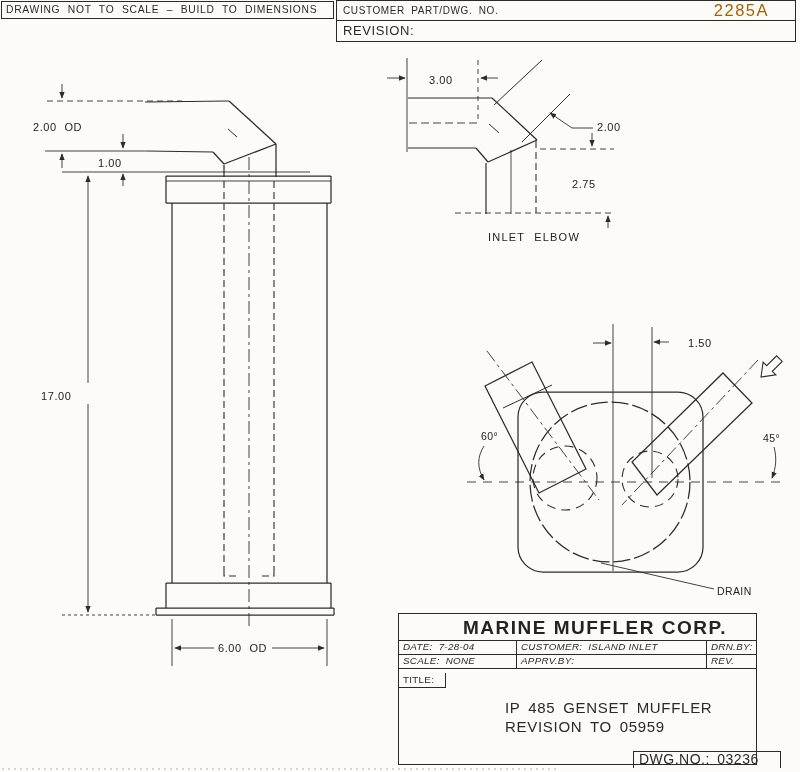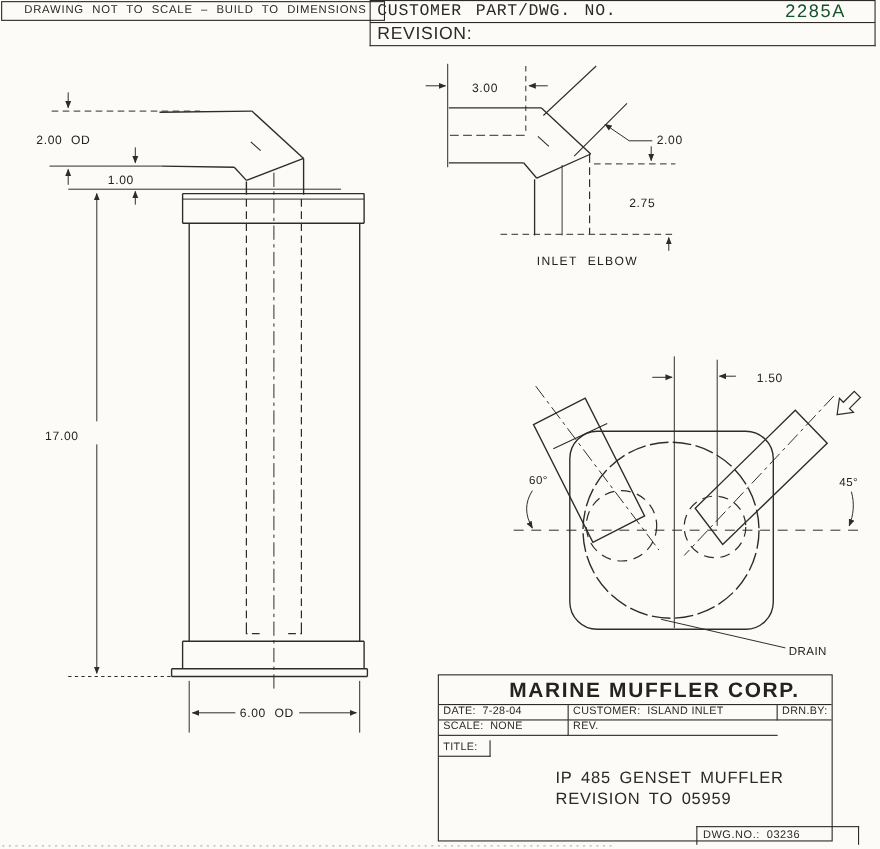--- a/index.html
+++ b/index.html
@@ -4,47 +4,47 @@
 <style>
   :root{ --ink:#2b2a27; --paper:#fcfbf7; }
   html,body{ margin:0; padding:0; background:#e8e6e1; }
   .sheet{
     position:relative; width:800px; height:772px; background:var(--paper);
     font-family:"Liberation Sans", sans-serif; color:var(--ink); overflow:hidden;
   }
   
   .note-box{
     position:absolute; left:1px; top:1px; width:327px; height:16px;
-    border:1.7px solid var(--ink); line-height:15px; padding-left:20px;
+    border:1.7px solid var(--ink); line-height:15px; padding-left:4px;
     font-size:10.3px; letter-spacing:0.7px; word-spacing:4px; white-space:nowrap;
   }
   .cp-box{
     position:absolute; left:336px; top:0; width:460px; height:21px;
     border:1.7px solid var(--ink); display:flex; align-items:center; box-sizing:border-box;
   }
-  .cp-label{ font-size:15px; letter-spacing:0.6px; word-spacing:3px; padding-left:6px; white-space:nowrap;font-family:Liberation Mono, monospace; }
-  .cp-value{ margin-left:auto; padding-right:26px; font-size:16.5px; color:#14532d; letter-spacing:1.5px; }
+  .cp-label{ font-size:10px; letter-spacing:0.6px; word-spacing:3px; padding-left:6px; white-space:nowrap; }
+  .cp-value{ margin-left:auto; padding-right:26px; font-size:16.5px; color:#a16207; letter-spacing:1.5px; }
   .rev-box{
     position:absolute; left:336px; top:21px; width:460px; height:21px;
     border:1.7px solid var(--ink); border-top:none; box-sizing:border-box;
-    font-size:16px; letter-spacing:0.6px; line-height:19px; padding-left:6px;
+    font-size:13px; letter-spacing:0.6px; line-height:19px; padding-left:6px;
   }
   
   .drawing{ position:absolute; left:0; top:0; }
   svg text{ font-family:"Liberation Sans", sans-serif; fill:#24231f; stroke:none; }
   .dim{ font-size:11px; letter-spacing:0.6px; word-spacing:4px; }
   .cap{ font-size:11px; letter-spacing:1.2px; word-spacing:5px; }
   .ang{ font-size:10.5px; letter-spacing:0.4px; }
   
   .tblock{
     position:absolute; left:398px; top:613px; width:359px; height:152px;
     border:1.8px solid var(--ink); box-sizing:border-box; background:transparent;
   }
   .tb-company{ height:26px; border-bottom:1.1px solid var(--ink); }
-  .tb-grid{ display:grid; grid-template-columns:118px 190px 1fr; }
+  .tb-grid{ display:grid; grid-template-columns:118px 190px 1fr;font-style:italic; }
   .tb-cell{
     border-right:1.1px solid var(--ink); border-bottom:1.1px solid var(--ink);
     height:13px; line-height:12.5px; font-size:9.8px; letter-spacing:0.3px;
     padding-left:4px; white-space:nowrap; overflow:hidden;
   }
   .tb-cell.last{ border-right:none; }
   .tb-val{ margin-left:6px; }
   .tb-title-row{ height:15px; }
   .tb-title-label{
     display:inline-block; width:47px; height:15px; line-height:13px; box-sizing:border-box;
@@ -52,21 +52,21 @@
     font-size:9.8px; letter-spacing:0.3px; padding-left:4px;
   }
   .tb-main{ position:relative; height:84px; }
   .tb-main-text{
     position:absolute; left:106px; top:14px; font-size:15px;
     letter-spacing:0.7px; word-spacing:3px; line-height:19px; white-space:nowrap;
   }
   .dwg-box{
     position:absolute; left:234px; bottom:0; width:148px; height:17px;
     border:1.2px solid var(--ink); border-bottom:none; box-sizing:border-box;
-    font-size:10px; letter-spacing:0.5px; word-spacing:3px; line-height:15px; padding-left:5px; white-space:nowrap;
+    font-size:14px; letter-spacing:0.5px; word-spacing:3px; line-height:15px; padding-left:5px; white-space:nowrap;
   }
 </style>
 </head>
 <body>
 
 <div class="sheet">
 
   <div class="note-box">
     <span>DRAWING NOT TO SCALE – BUILD TO DIMENSIONS</span>
   </div>
@@ -221,20 +221,23 @@
       </div>
       <div class="tb-cell">
         <span>CUSTOMER:</span><span class="tb-val">ISLAND INLET</span>
       </div>
       <div class="tb-cell last">
         <span>DRN.BY:</span><span class="tb-val">DTP</span>
       </div>
       <div class="tb-cell">
         <span>SCALE:</span><span class="tb-val">NONE</span>
       </div>
+      <div class="tb-cell">
+        <span>APPRV.BY:</span>
+      </div>
       <div class="tb-cell last">
         <span>REV.</span>
       </div>
     </div>
     <div class="tb-title-row">
       <span class="tb-title-label">TITLE:</span>
     </div>
     <div class="tb-main">
       <div class="tb-main-text">
         <div>IP 485 GENSET MUFFLER</div>

